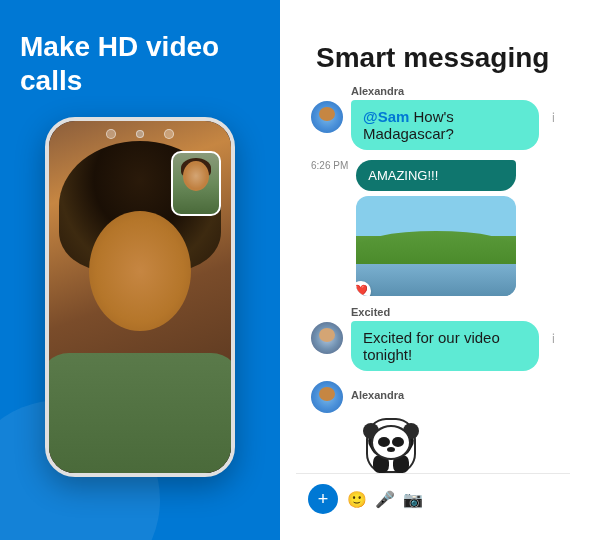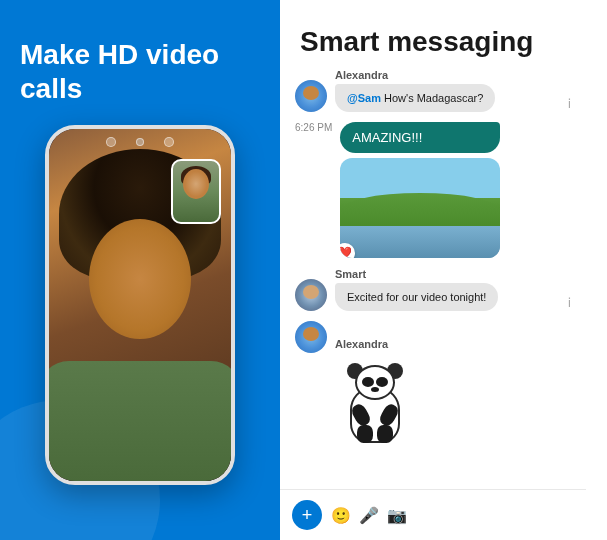--- a/index.html
+++ b/index.html
@@ -25,21 +25,20 @@
       overflow: hidden;
     }
 
     .left-title {
       font-size: 28px;
       font-weight: 700;
       color: white;
       line-height: 1.2;
       align-self: flex-start;
       margin-bottom: 20px;
-      margin-top: 8px;
     }
 
     
     .phone-mockup {
       width: 190px;
       height: 360px;
       background: #1a1a2e;
       border-radius: 30px;
       border: 4px solid #e0e0e0;
       position: relative;
@@ -165,21 +164,21 @@
       border-radius: 50%;
     }
 
     
     .right-panel {
       width: 306px;
       height: 540px;
       background: white;
       display: flex;
       flex-direction: column;
-      padding: 0;
+      padding: 16px;
     }
 
     .right-title {
       font-size: 28px;
       font-weight: 700;
       color: #1a1a1a;
       padding: 25px 20px 10px 20px;
       line-height: 1.2;
     }
 
@@ -188,21 +187,21 @@
       flex: 1;
       overflow: hidden;
       padding: 0 15px;
       display: flex;
       flex-direction: column;
       gap: 10px;
     }
 
     .message-row {
       display: flex;
-      align-items: flex-end;
+      align-items: center;
       gap: 8px;
     }
 
     .avatar {
       width: 32px;
       height: 32px;
       border-radius: 50%;
       flex-shrink: 0;
       overflow: hidden;
       background: #ddd;
@@ -241,24 +240,24 @@
     }
 
     .sender-name {
       font-size: 11px;
       color: #555;
       margin-bottom: 3px;
       font-weight: 600;
     }
 
     .bubble {
-      background: #e5e5e5;
+      background: #5eead4;
       border-radius: 4px 16px 16px 16px;
       padding: 8px 12px;
-      font-size: 11px;
+      font-size: 15px;
       color: #1a1a1a;
       display: inline-block;
       max-width: 200px;
       position: relative;
     }
 
     .bubble .mention {
       color: #0078D4;
       font-weight: 600;
     }
@@ -550,21 +549,21 @@
             <div class="landscape-water"></div>
           </div>
           <div class="heart-reaction">❤️</div>
         </div>
       </div>
     </div>
 
     <div class="message-row">
       <div class="avatar avatar-stuart"></div>
       <div class="message-content">
-        <div class="sender-name">Smart</div>
+        <div class="sender-name">Excited</div>
         <div class="bubble">
           <span>Excited for our video tonight!</span>
         </div>
       </div>
       <span class="info-icon">ℹ</span>
     </div>
 
     <div class="message-row">
       <div class="avatar avatar-alexandra"></div>
       <div class="message-content">

